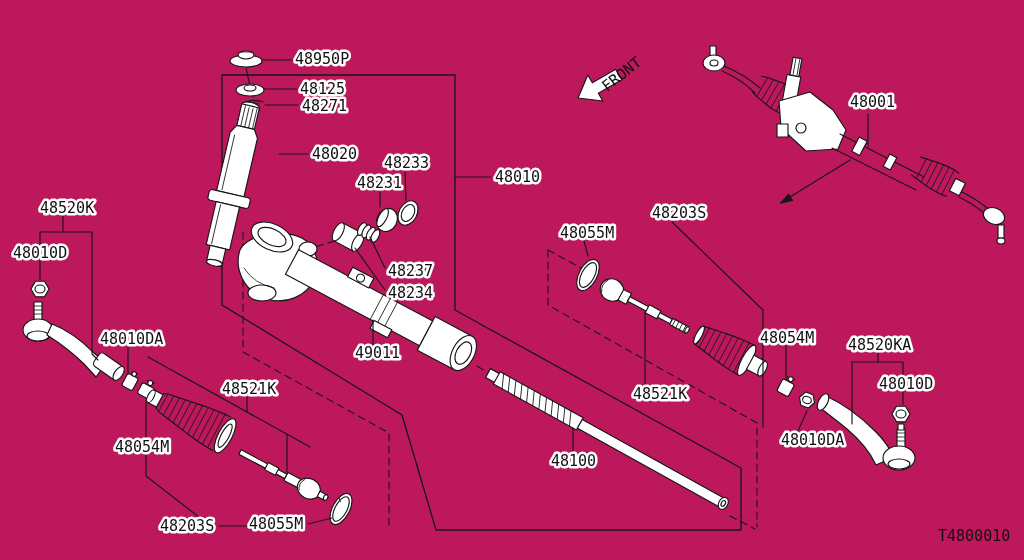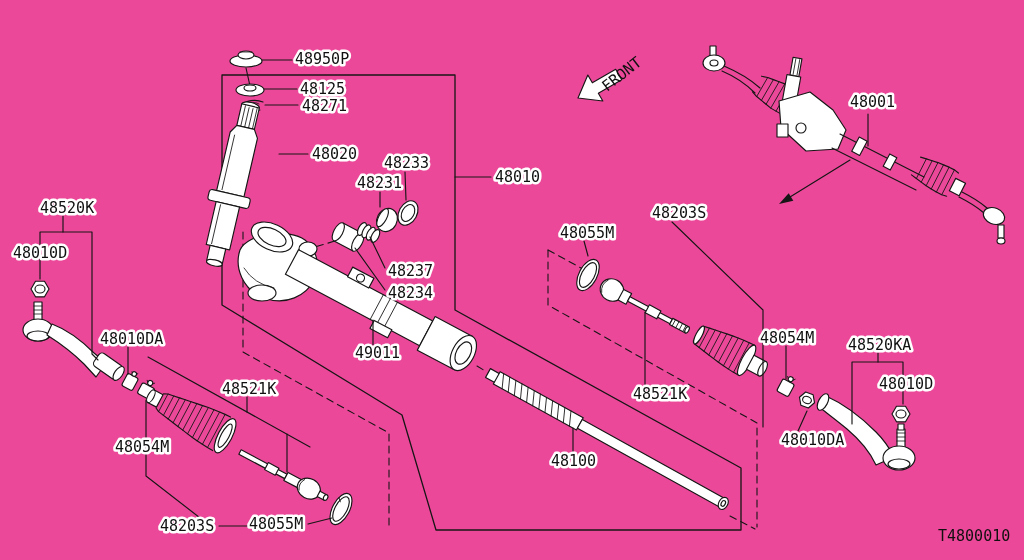--- a/index.html
+++ b/index.html
@@ -1,16 +1,16 @@
 <!DOCTYPE html>
 <html><head>
 <meta charset="utf-8">
 <style>
   html,body{margin:0;padding:0;background:#ffffff}
-  .stage{position:relative;width:1024px;height:560px;background:#ec4899;overflow:hidden;
+  .stage{position:relative;width:1024px;height:560px;background:#be185d;overflow:hidden;
          font-family:"DejaVu Sans Mono",monospace}
   svg{display:block}
   .ln{fill:none;stroke:#161616;stroke-width:1.15;stroke-linecap:round;stroke-linejoin:round}
   .fw{fill:#ffffff;stroke:#161616;stroke-width:1.15;stroke-linejoin:round}
   .thin{stroke-width:0.8}
   .dash{stroke-dasharray:7 5;stroke-width:1.1}
   .box{stroke-width:1.3}
   text.pl{font-family:"DejaVu Sans Mono",monospace;font-size:15px;fill:#101010;
           paint-order:stroke;stroke:#ffffff;stroke-width:5px;stroke-linejoin:round}
   text.code{font-family:"DejaVu Sans Mono",monospace;font-size:15px;fill:#101010}

